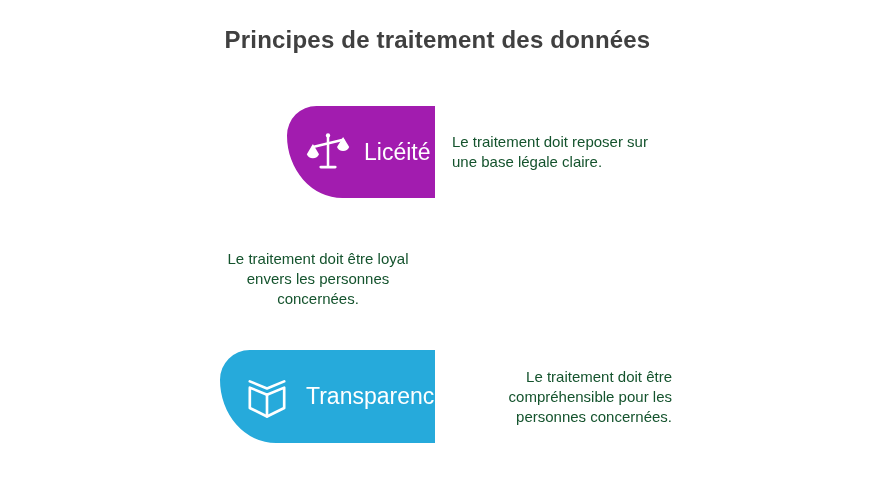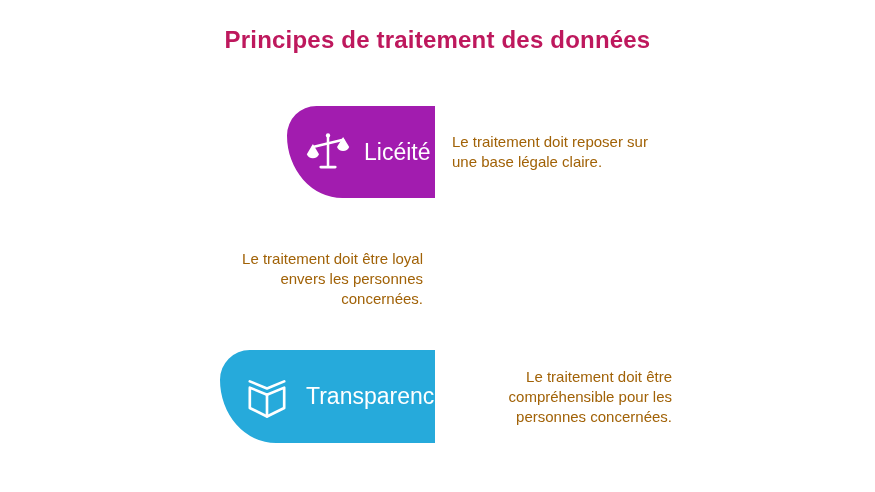--- a/index.html
+++ b/index.html
@@ -10,21 +10,21 @@
     font-family:"Liberation Sans", sans-serif;
     overflow:hidden;
   }
   .title{
     position:absolute;
     left:0;top:26px;width:875px;
     margin:0;
     text-align:center;
     font-size:24px;
     font-weight:bold;
-    color:#be185d;
+    color:#404040;
     letter-spacing:0.2px;
   }
   .pill{
     position:absolute;
     display:flex;
     align-items:center;
     box-sizing:border-box;
     border:2px solid #ffffff;
     color:#ffffff;
   }
@@ -54,25 +54,25 @@
     border-radius:34px 0 0 62px / 34px 0 0 70px;
     padding-left:22px;
     gap:14px;
     justify-content:space-between;
   }
   .desc{
     position:absolute;
     margin:0;
     font-size:15px;
     line-height:20px;
-    color:#a16207;
+    color:#14532d;
     white-space:pre-line;
   }
   .d1{left:452px;top:132px;width:220px;text-align:left;}
-  .d2{left:213px;top:249px;width:210px;text-align:right;}
+  .d2{left:213px;top:249px;width:210px;text-align:center;}
   .d3{left:452px;top:367px;width:220px;text-align:right;}
 </style>
 </head>
 <body>
 
 <div class="canvas">
 
   <h1 class="title">Principes de traitement des données</h1>
 
   <div class="pill p1" style="background-color: #a21caf;">

